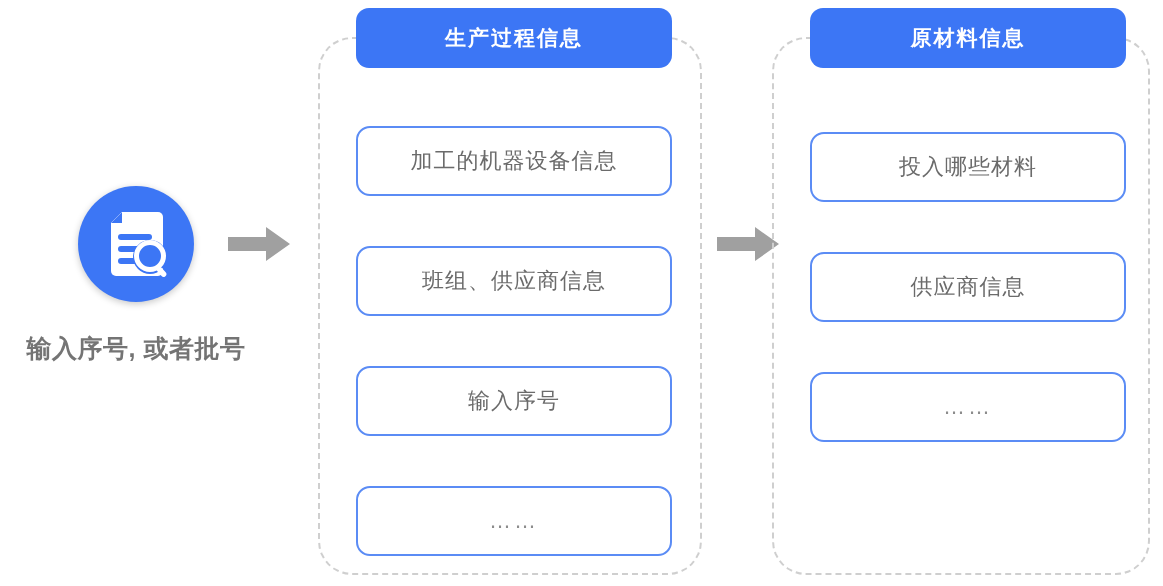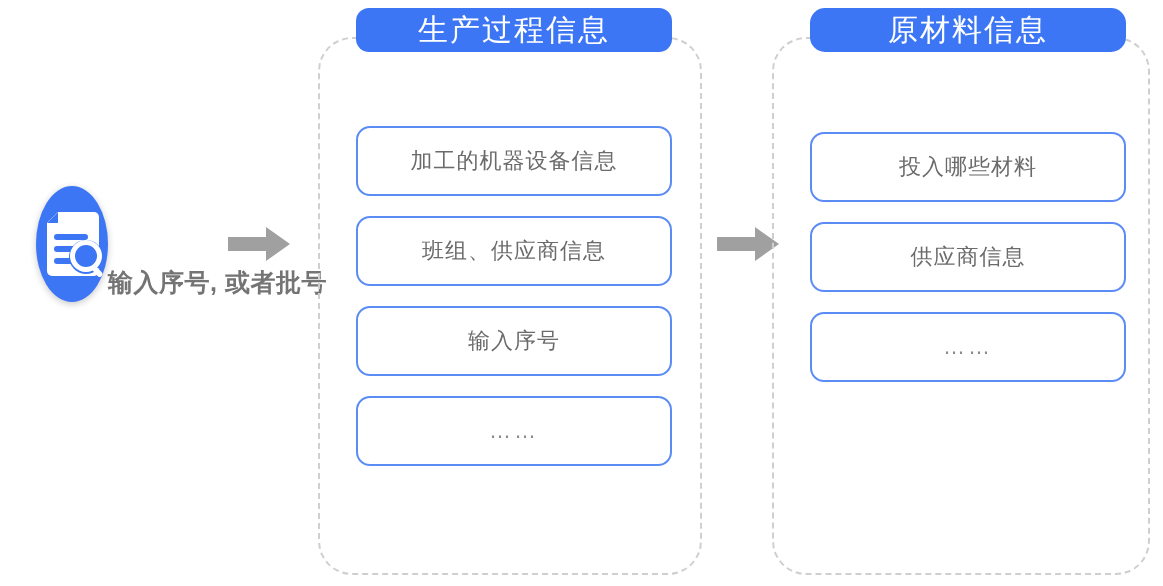--- a/index.html
+++ b/index.html
@@ -22,23 +22,22 @@
     height: 586px;
   }
 
   
   .input-block {
     position: absolute;
     left: 0px;
     top: 186px;
     width: 272px;
     display: flex;
-    flex-direction: row;
-    align-items: flex-end;
-    padding-left: 36px;
+    flex-direction: column;
+    align-items: center;
   }
   .icon-circle {
     width: 116px;
     height: 116px;
     border-radius: 50%;
     background: #3c76f5;
     box-shadow: 0 2px 7px rgba(0,0,0,0.22);
     display: flex;
     align-items: center;
     justify-content: center;
@@ -75,43 +74,43 @@
     border-radius: 34px;
     box-sizing: border-box;
   }
   .group-1 { left: 318px; width: 384px; }
   .group-2 { left: 772px; width: 378px; }
 
   
   .group-header {
     position: absolute;
     top: 8px;
-    height: 44px;
+    height: 60px;
     border-radius: 13px;
     background: #3c76f5;
     color: #ffffff;
-    font-size: 30px;
-    font-weight: normal;
+    font-size: 21px;
+    font-weight: bold;
     letter-spacing: 2px;
     display: flex;
     align-items: center;
     justify-content: center;
     box-sizing: border-box;
     z-index: 3;
   }
   .header-1 { left: 356px; width: 316px; }
-  .header-2 { left: 810px; width: 316px; border-radius: 15px; }
+  .header-2 { left: 810px; width: 316px; }
 
   
   .items-col {
     position: absolute;
     top: 126px;
     display: flex;
     flex-direction: column;
-    gap: 20px;
+    gap: 50px;
     z-index: 2;
   }
   .items-col-1 { left: 356px; width: 316px; }
   .items-col-2 { left: 810px; width: 316px; margin-top: 6px; }
 
   .item-box {
     height: 70px;
     border: 2px solid #5b8cf5;
     border-radius: 14px;
     background: #ffffff;

